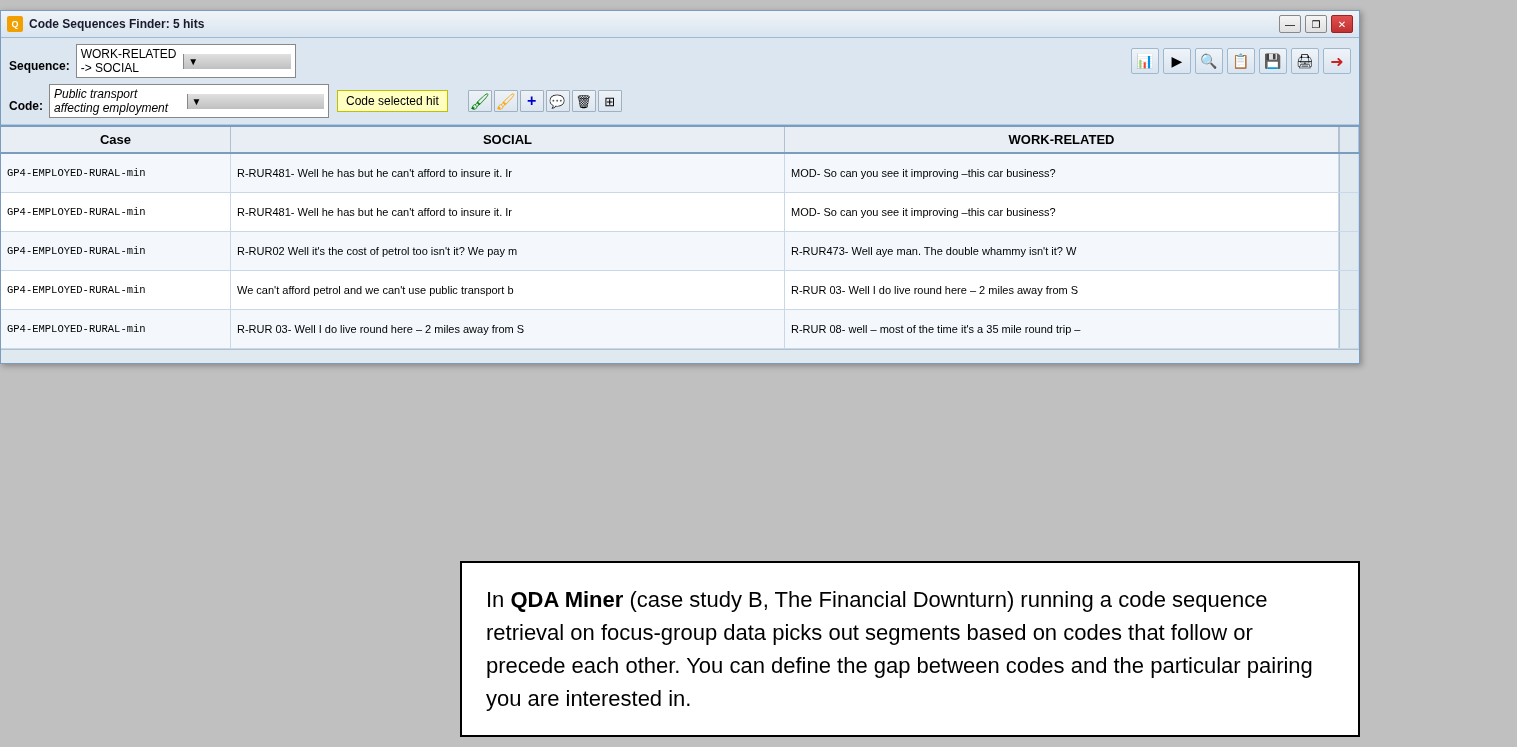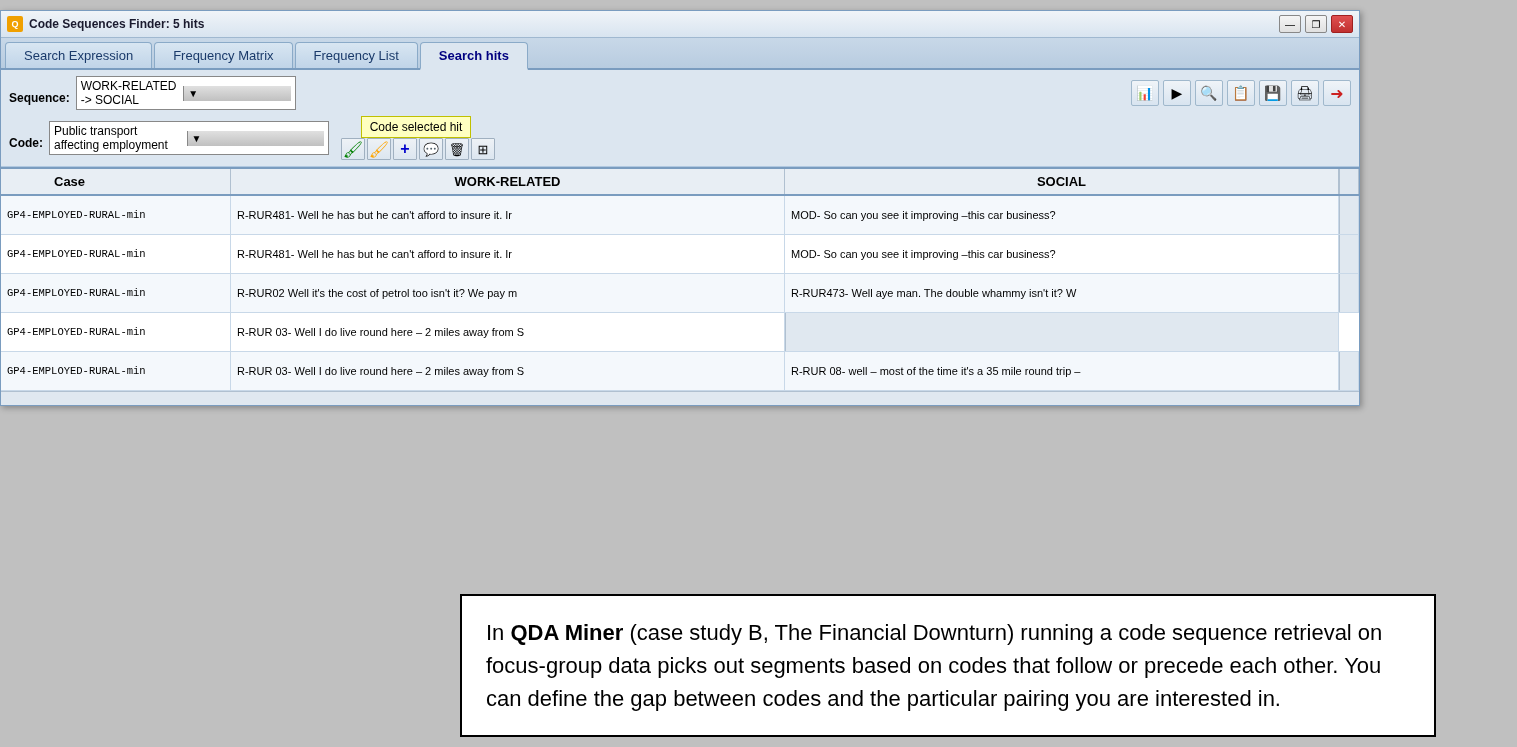--- a/index.html
+++ b/index.html
@@ -174,22 +174,21 @@
       display: flex;
       align-items: center;
       justify-content: center;
       cursor: pointer;
       font-size: 14px;
     }
 
     .code-toolbar {
       display: flex;
       align-items: center;
-      gap: 0;
-      flex-direction: column;
+      gap: 16px;
     }
 
     .tooltip-box {
       background: #ffffc0;
       border: 1px solid #c0c000;
       padding: 3px 8px;
       font-size: 12px;
       color: #000;
       position: relative;
     }
@@ -228,22 +227,21 @@
     .th {
       padding: 5px 8px;
       font-weight: bold;
       font-size: 13px;
       color: #000;
       border-right: 1px solid #b0c0d0;
       text-align: center;
     }
 
     .th:first-child {
-      text-align: left;
-      margin-left: 45px;
+      text-align: center;
     }
 
     .table-body {
       background: white;
     }
 
     .table-row {
       display: grid;
       grid-template-columns: 230px 1fr 1fr 20px;
       border-bottom: 1px solid #c8d8e8;
@@ -281,21 +279,21 @@
       height: 14px;
       background: #e0e8f0;
       border-top: 1px solid #b0c0d0;
     }
 
     
     .annotation-box {
       position: absolute;
       bottom: 10px;
       left: 460px;
-      width: 976px;
+      width: 900px;
       background: white;
       border: 2px solid #000;
       padding: 20px 24px;
       font-size: 22px;
       line-height: 1.5;
       color: #000;
       z-index: 10;
     }
 
     .annotation-box .bold {
@@ -318,34 +316,20 @@
       </div>
       <div class="title-btn">
         <span>❐</span>
       </div>
       <div class="title-btn close">
         <span>✕</span>
       </div>
     </div>
   </div>
 
-  <div class="tab-bar">
-    <div class="tab">
-      <span>Search Expression</span>
-    </div>
-    <div class="tab">
-      <span>Frequency Matrix</span>
-    </div>
-    <div class="tab">
-      <span>Frequency List</span>
-    </div>
-    <div class="tab active">
-      <span>Search hits</span>
-    </div>
-  </div>
 
   <div class="toolbar-area">
 
     <div class="toolbar-row">
       <span class="label">Sequence:</span>
       <div class="dropdown">
         <span>WORK-RELATED -&gt; SOCIAL</span>
         <span class="dropdown-arrow">▼</span>
       </div>
 
@@ -369,21 +353,21 @@
           <span>🖨</span>
         </div>
         <div class="icon-btn">
           <span style="color:#cc2222; font-size:16px;">➜</span>
         </div>
       </div>
     </div>
 
     <div class="toolbar-row">
       <span class="label">Code:</span>
-      <div class="dropdown" style="min-width:280px;">
+      <div class="dropdown" style="min-width:280px;font-style:italic;">
         <span>Public transport affecting employment</span>
         <span class="dropdown-arrow">▼</span>
       </div>
 
       <div class="code-toolbar" style="margin-left: 8px; position: relative;">
         <div class="tooltip-box">
           <span>Code selected hit</span>
         </div>
         <div class="code-icons" style="margin-left:4px;">
           <div class="code-icon-btn">
@@ -408,24 +392,24 @@
       </div>
     </div>
   </div>
 
   <div class="table-area">
     <div class="table-header">
       <div class="th">
         <span>Case</span>
       </div>
       <div class="th">
+        <span>SOCIAL</span>
+      </div>
+      <div class="th">
         <span>WORK-RELATED</span>
-      </div>
-      <div class="th">
-        <span>SOCIAL</span>
       </div>
       <div class="th scrollbar-col"></div>
     </div>
     <div class="table-body" id="table-body">
     <div class="table-row">
       <div class="td case-col">GP4-EMPLOYED-RURAL-min</div>
       <div class="td">R-RUR481-   Well he has but he can't afford to insure it.  Ir</div>
       <div class="td">MOD- So can you see it improving –this car business?</div>
       <div class="td scrollbar-col"></div>
     </div>
@@ -436,20 +420,21 @@
       <div class="td scrollbar-col"></div>
     </div>
         <div class="table-row">
       <div class="td case-col">GP4-EMPLOYED-RURAL-min</div>
       <div class="td">R-RUR02   Well it's the cost of petrol too isn't it? We pay m</div>
       <div class="td">R-RUR473- Well aye man. The double whammy isn't it?  W</div>
       <div class="td scrollbar-col"></div>
     </div>
         <div class="table-row">
       <div class="td case-col">GP4-EMPLOYED-RURAL-min</div>
+      <div class="td">We can't afford petrol and we can't use public transport b</div>
       <div class="td">R-RUR 03- Well I do  live round here – 2 miles away from S</div>
       <div class="td scrollbar-col"></div>
     </div>
         <div class="table-row">
       <div class="td case-col">GP4-EMPLOYED-RURAL-min</div>
       <div class="td">R-RUR 03- Well I do  live round here – 2 miles away from S</div>
       <div class="td">R-RUR 08- well – most of the time it's a 35 mile round trip –</div>
       <div class="td scrollbar-col"></div>
     </div>
       </div>

